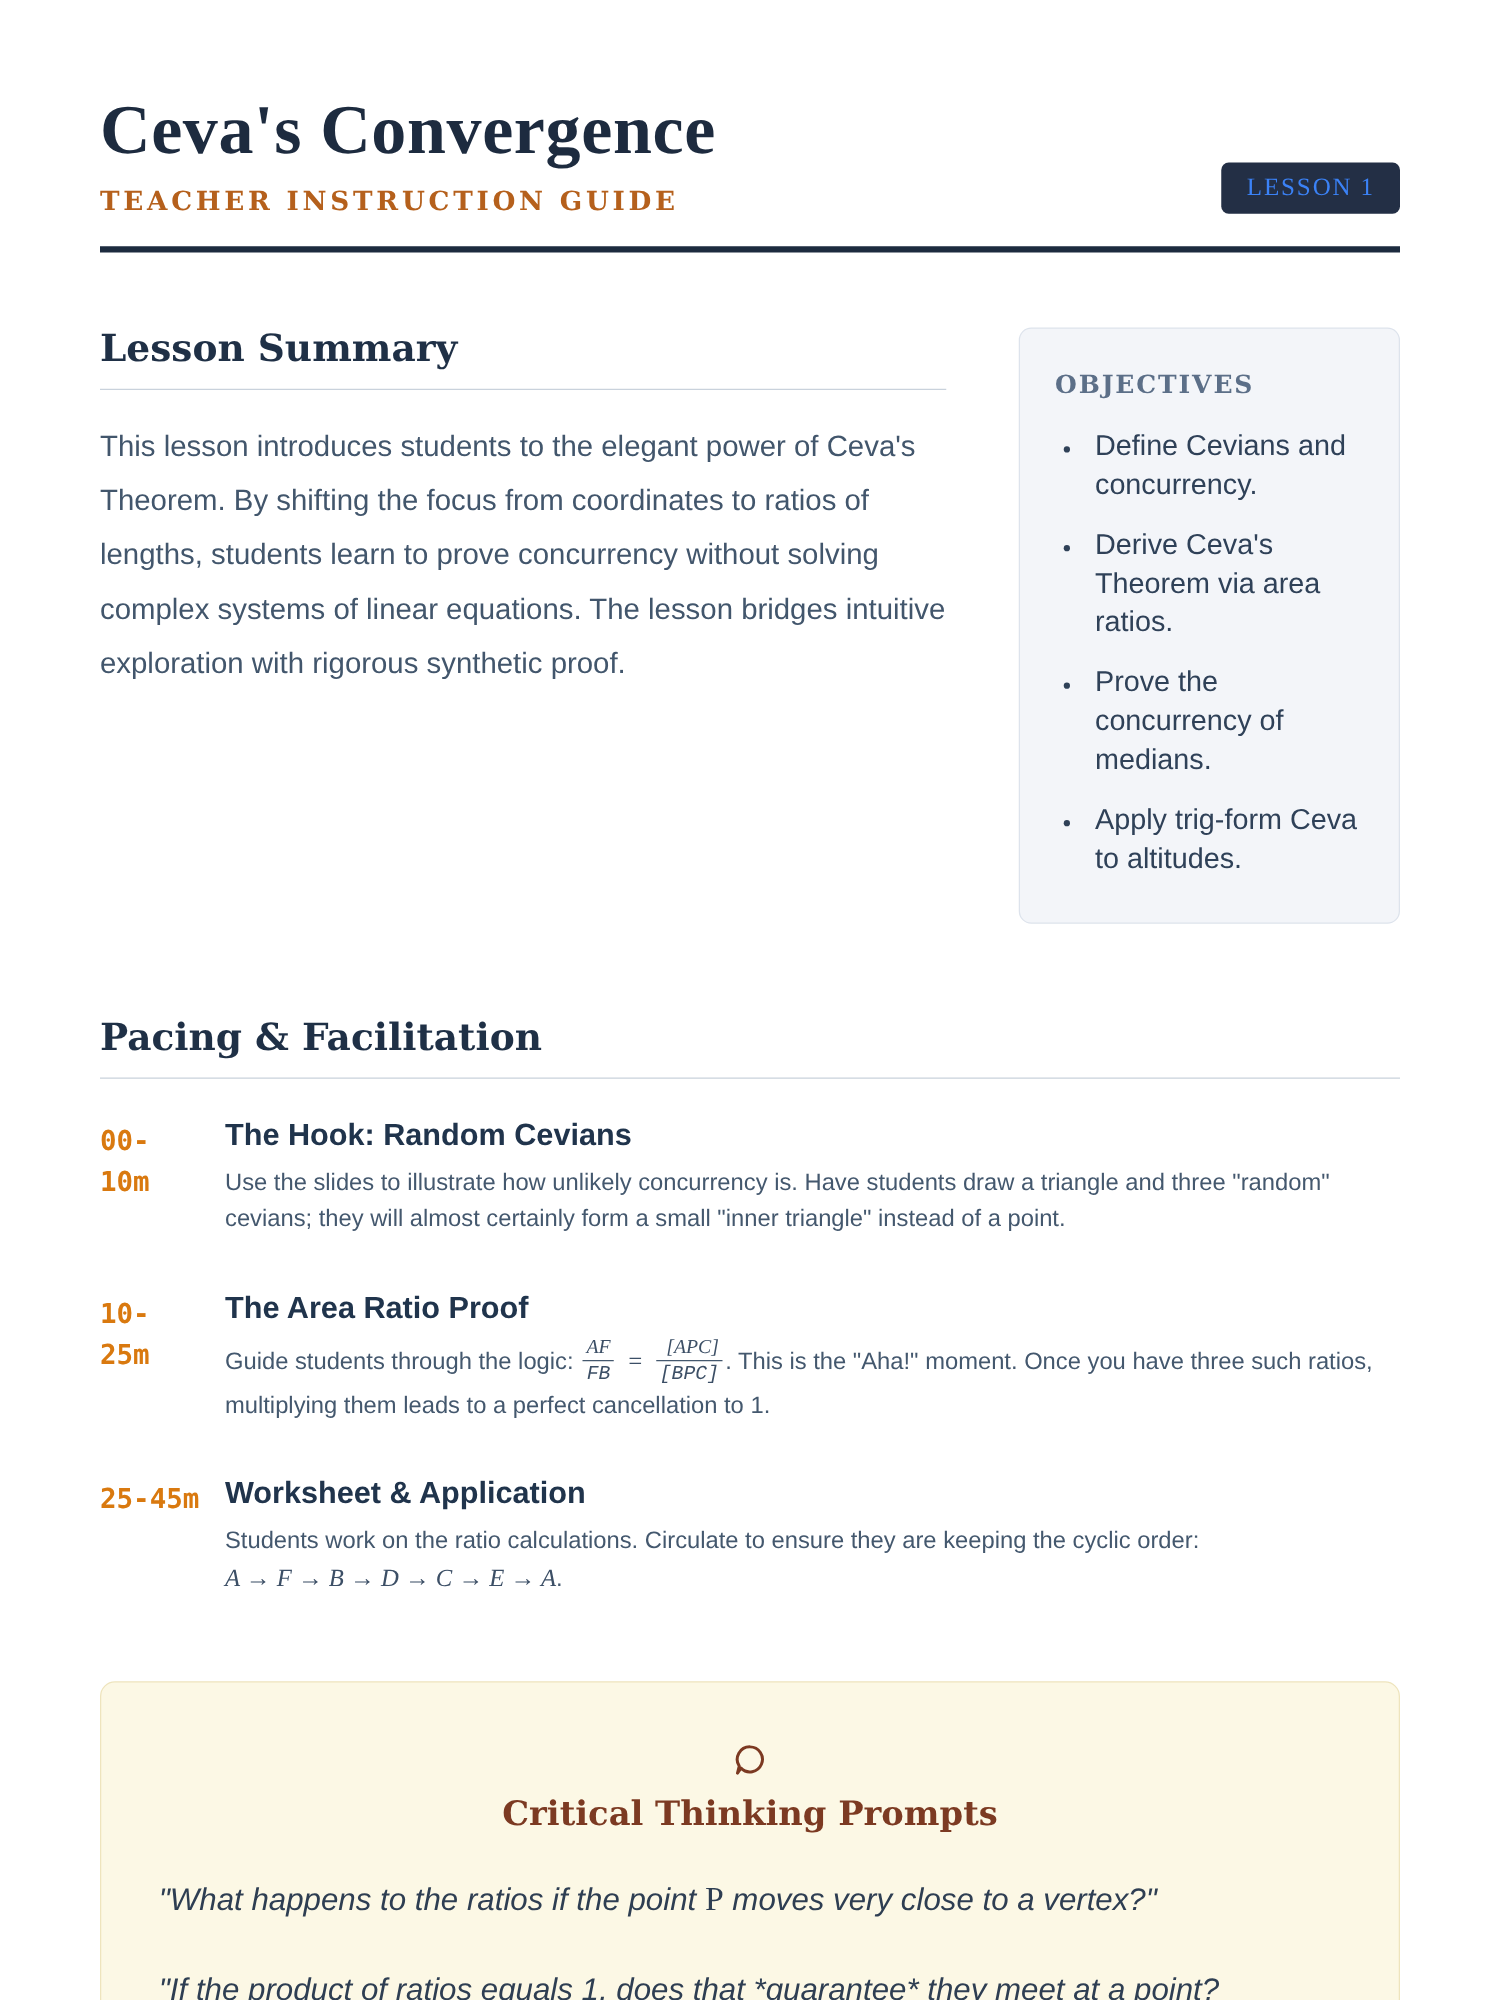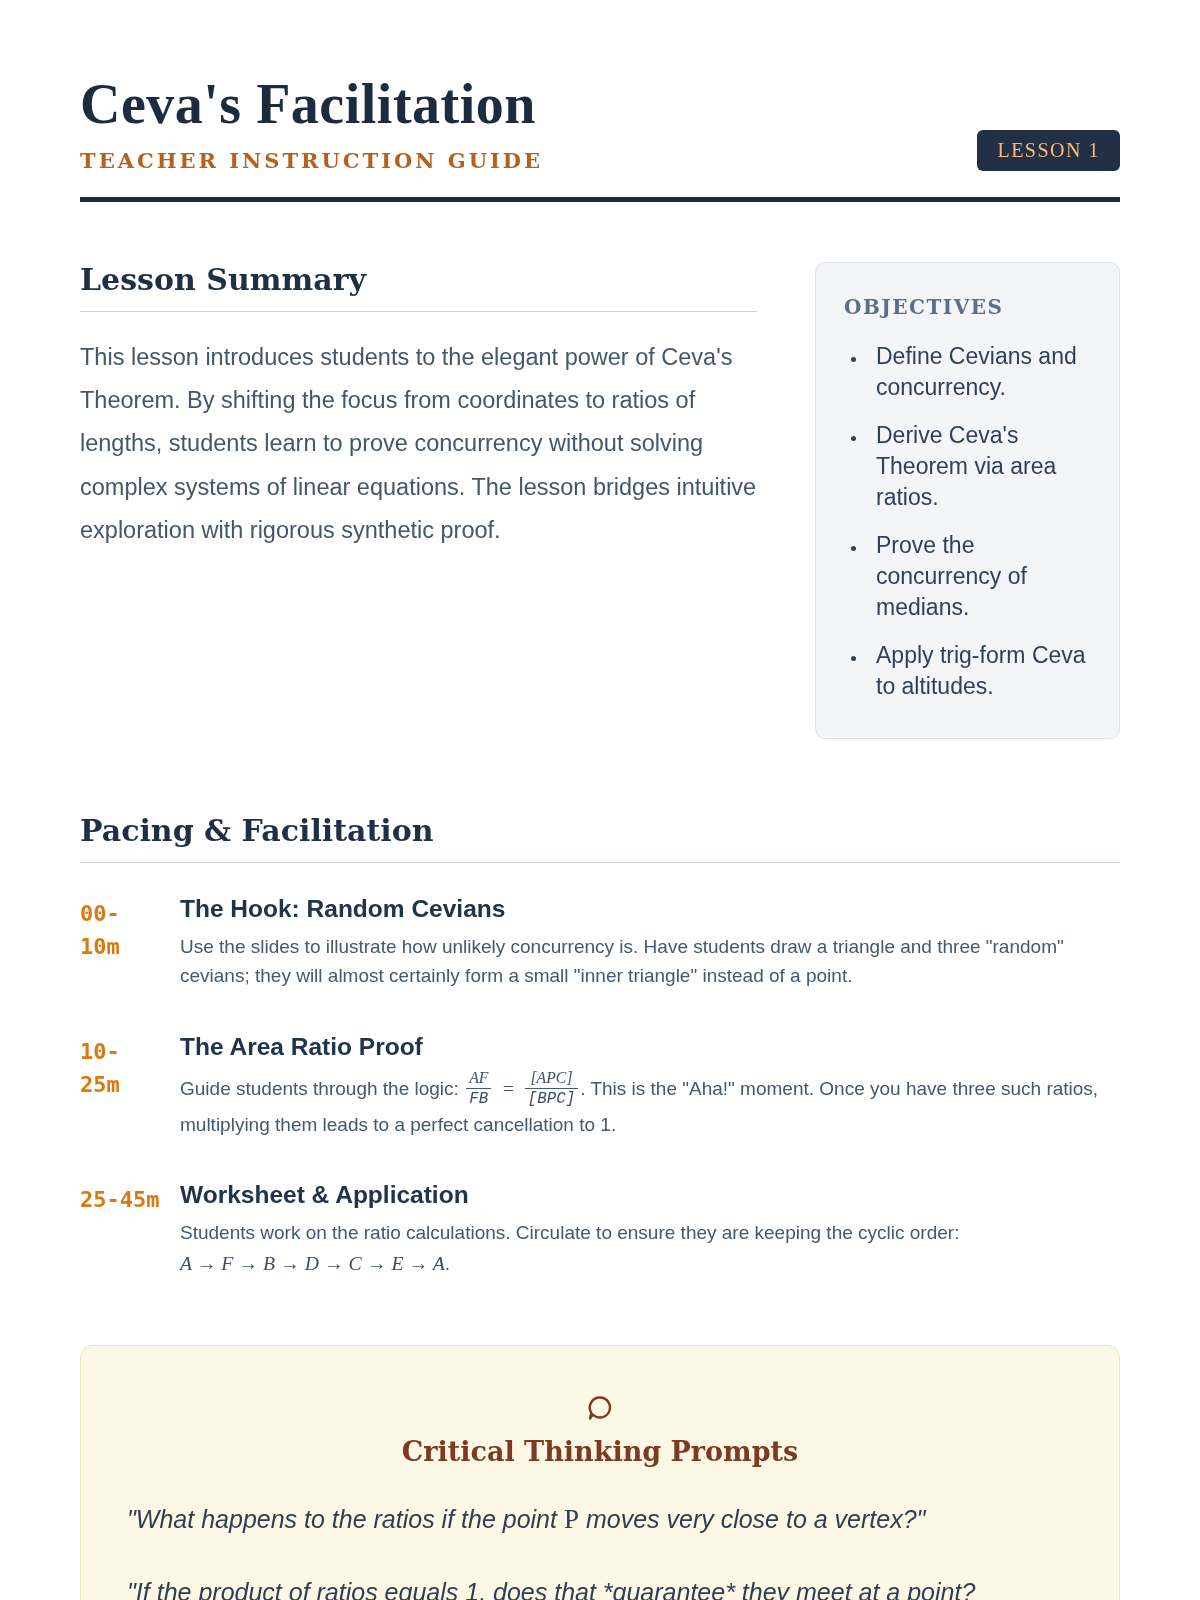--- a/index.html
+++ b/index.html
@@ -32,21 +32,21 @@
   .doc-subtitle {
     margin-top: 16px;
     font-family: "DejaVu Serif", serif;
     font-weight: 600;
     font-size: 21px;
     letter-spacing: 3px;
     color: #b5601c;
   }
   .lesson-badge {
     background: #232f45;
-    color: #fdba74;
+    color: #3b82f6;
     font-family: "Liberation Serif", serif;
     font-size: 20px;
     letter-spacing: 1.5px;
     padding: 9px 20px;
     border-radius: 6px;
     margin-bottom: 2px;
     white-space: nowrap;
   }
   .header-divider {
     margin-top: 24px;
@@ -151,21 +151,21 @@
     text-align: center;
     vertical-align: middle;
     font-family: "Liberation Serif", serif;
     font-style: italic;
     font-size: 0.8em;
     line-height: 1.15;
     margin: 0 2px;
     position: relative;
     top: -2px;
   }
-  .frac .num { border-bottom: 1.5px solid #44586e; padding: 0 3px 1px 3px; }
+  .frac .num { border-bottom: 1.5px solid #44586e; padding: 0 3px 1px 3px; text-align: right; }
   .frac .den { padding: 1px 3px 0 3px; font-family: Liberation Mono, monospace; }
   .eq { margin: 0 8px; font-family: "Liberation Serif", serif; }
 
   
   .prompts-card {
     margin-top: 66px;
     background: #fcf8e5;
     border: 1px solid #eee4bd;
     border-radius: 12px;
     padding: 48px 46px 50px 46px;
@@ -198,21 +198,21 @@
   }
 </style>
 </head>
 <body>
 
 <div class="page">
 
   <header>
     <div class="header-top">
       <div>
-        <h1 class="doc-title">Ceva's Facilitation</h1>
+        <h1 class="doc-title">Ceva's Convergence</h1>
         <div class="doc-subtitle">TEACHER INSTRUCTION GUIDE</div>
       </div>
       <div class="lesson-badge">LESSON 1</div>
     </div>
     <div class="header-divider"></div>
   </header>
 
   <section class="summary-row">
     <div class="summary-col">
       <h2 class="section-heading">Lesson Summary</h2>

